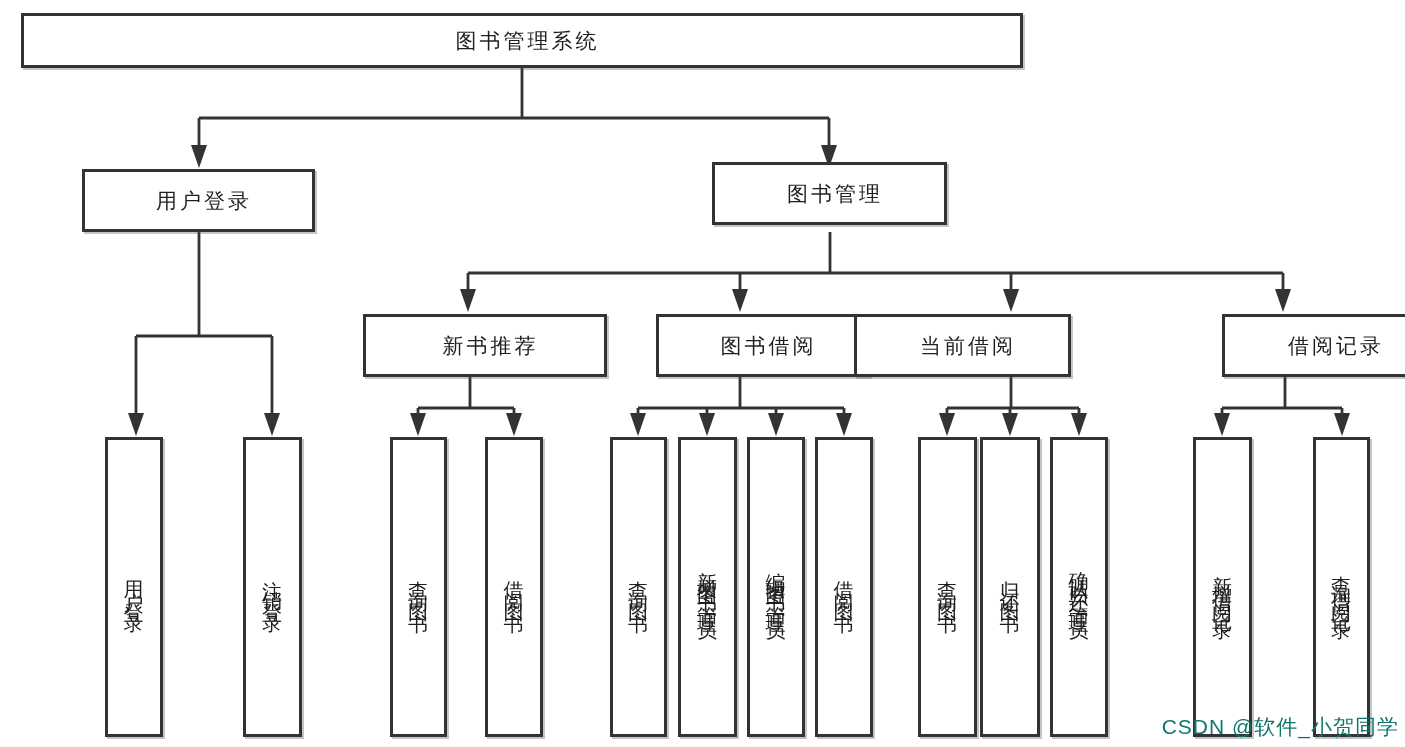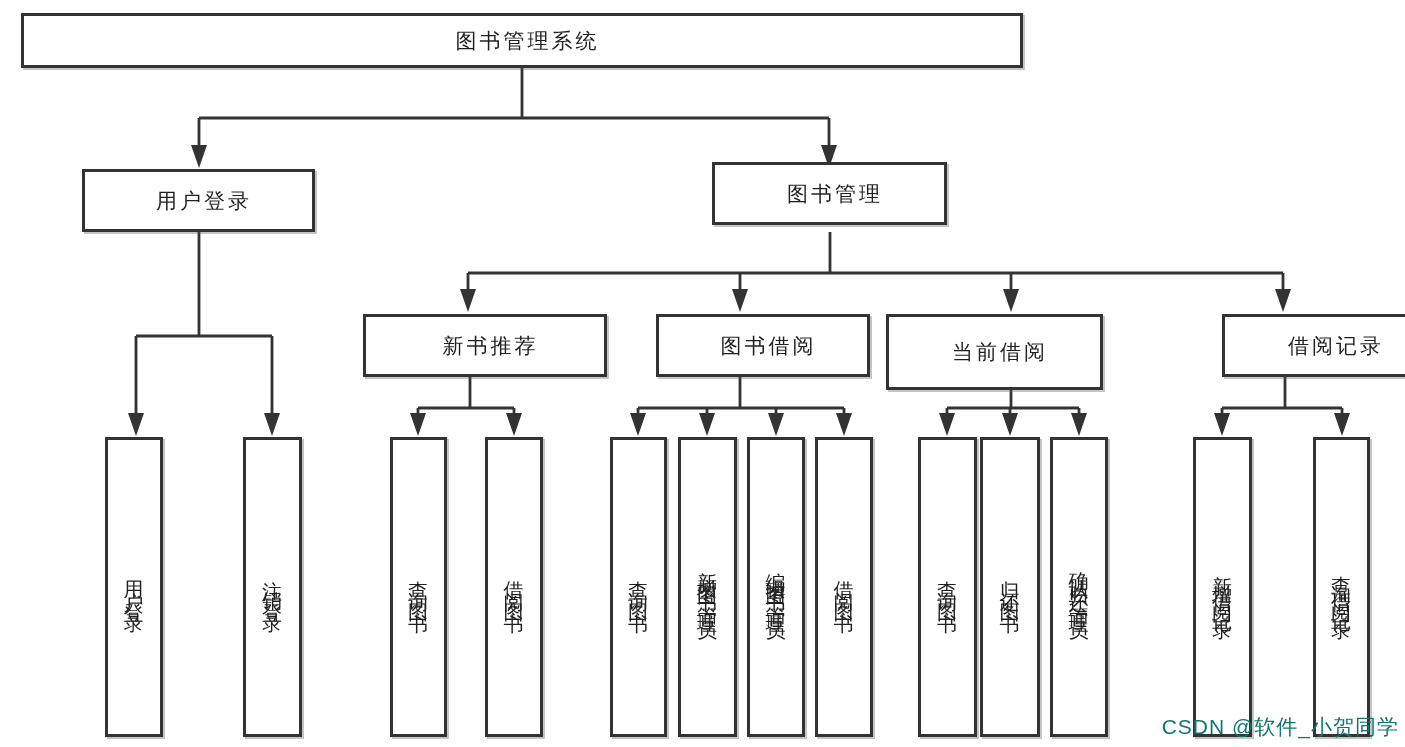--- a/index.html
+++ b/index.html
@@ -111,21 +111,21 @@
     </g>
   </svg>
 
   <div class="node h-label" style="left:21px; top:13px; width:1002px; height:55px;">图书管理系统</div>
 
   <div class="node h-label" style="left:82px; top:169px; width:233px; height:63px;">用户登录</div>
   <div class="node h-label" style="left:712px; top:162px; width:235px; height:63px;">图书管理</div>
 
   <div class="node h-label" style="left:363px; top:314px; width:244px; height:63px;">新书推荐</div>
   <div class="node h-label" style="left:633px; top:314px; width:214px; height:63px;margin-left:23px;">图书借阅</div>
-  <div class="node h-label" style="left:886px; top:314px; width:217px; height:76px;">当前借阅</div>
+  <div class="node h-label" style="left:854px; top:314px; width:217px; height:63px;">当前借阅</div>
   <div class="node h-label" style="left:1222px; top:314px; width:217px; height:63px;">借阅记录</div>
 
   <div class="node leaf" style="left:105px; top:437px; width:58px; height:300px;">
     <span class="vtext">用户登录</span>
   </div>
   <div class="node leaf" style="left:243px; top:437px; width:59px; height:300px;">
     <span class="vtext">注销登录</span>
   </div>
 
   <div class="node leaf" style="left:390px; top:437px; width:57px; height:300px;">

